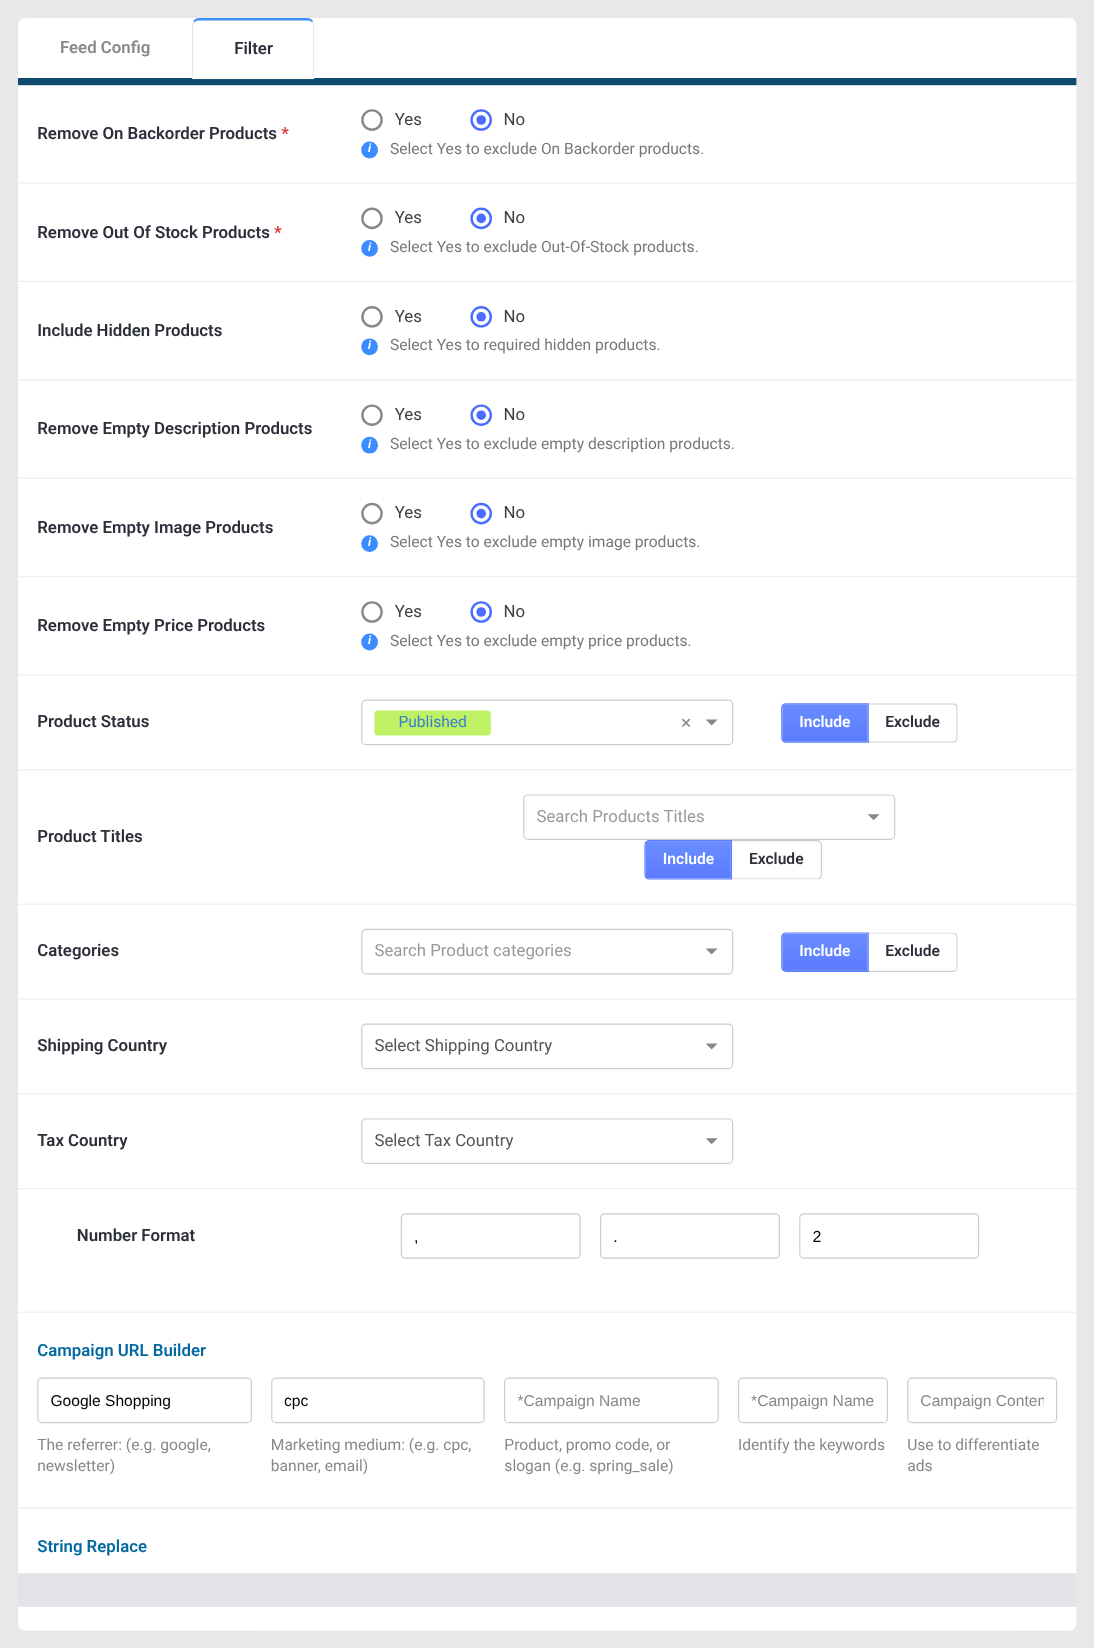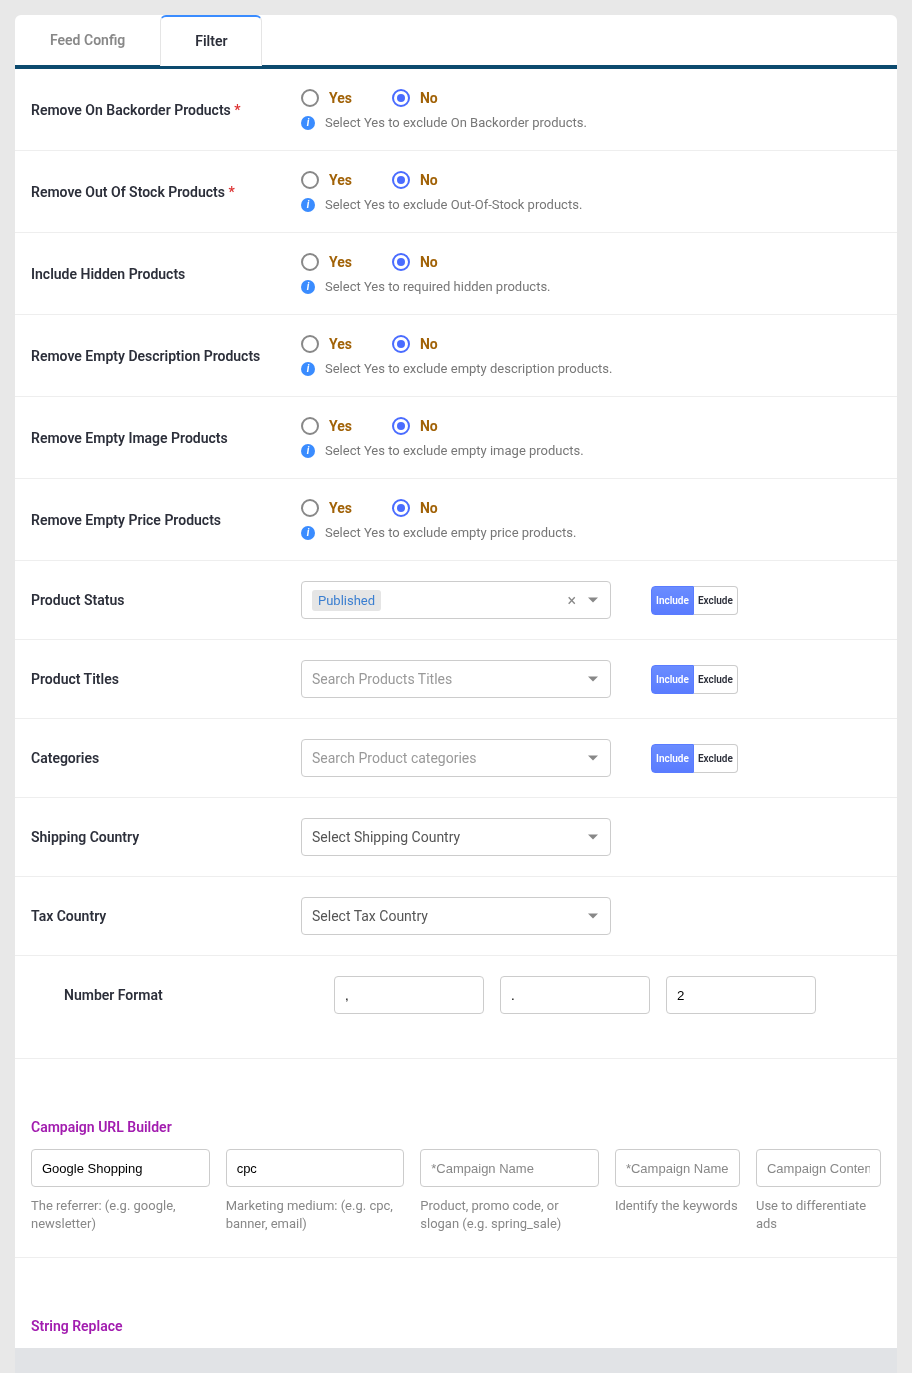--- a/index.html
+++ b/index.html
@@ -1,56 +1,56 @@
 <!DOCTYPE html>
 <html><head>
 <meta charset="utf-8">
 <style>
 * { box-sizing: border-box; margin: 0; padding: 0; }
 body { font-family: -apple-system, BlinkMacSystemFont, "Segoe UI", Roboto, sans-serif; background: #e8e8e8; font-size: 14px; color: #2c2f3a; }
 .page { padding: 15px; }
 .card { background: #fff; border-radius: 6px; padding: 0 0 20px 0; }
 
-.tabs { display: flex; border-bottom: 4px solid #0c4a6e; align-items: center; }
+.tabs { display: flex; border-bottom: 6px solid #0c4a6e; align-items: center; }
 .tab { padding: 16px 34px; color: #888; cursor: pointer; border: 1px solid transparent; border-radius: 6px 6px 0 0; font-weight: 600; }
 .tab.active { color: #2c2f3a; border: 1px solid #e5e5e5; border-top: 2px solid #3a8cff; border-bottom-color: #fff; margin-bottom: -1px; background: #fff; }
 
 .rows { padding: 0 0; }
 .row { display: flex; align-items: center; padding: 20px 16px; border-bottom: 1px solid #eee; }
 .row:last-child { border-bottom: none; margin-left: 33px; }
 .row-label { width: 270px; color: #2c2f3a; font-weight: 600; flex-shrink: 0; }
 .req { color: #d33; }
 .row-body { flex: 1; }
 
 .radios { display: flex; gap: 40px; align-items: center; margin-bottom: 8px; }
 .radio { display: inline-flex; align-items: center; gap: 10px; cursor: pointer; }
 .rcirc { width: 18px; height: 18px; border-radius: 50%; border: 2px solid #888; position: relative; flex-shrink:0; }
 .rcirc.on { border-color: #4a6cff; }
 .rcirc.on::after { content:""; position:absolute; inset: 3px; border-radius:50%; background:#4a6cff; }
-.rtext { color: #a16207; font-weight:700; }
+.rtext { color: #404040; font-weight:400; }
 .help { display: flex; align-items: center; gap: 10px; color: #777; font-size: 13px; }
 .infoicon { width:14px; height:14px; border-radius:50%; background:#3a8cff; color:#fff; font-size:10px; display:inline-flex; align-items:center; justify-content:center; font-weight:bold; font-style: italic; flex-shrink:0; }
 
 .selectbox { position: relative; width: 310px; height: 38px; border:1px solid #ccc; border-radius:4px; background:#fff; display:flex; align-items:center; padding:0 40px 0 10px; color:#555; }
 .selectbox.blank { color:#999; }
 .chev { position:absolute; right:12px; top:50%; transform:translateY(-50%); width:0; height:0; border-left:5px solid transparent; border-right:5px solid transparent; border-top:5px solid #888; pointer-events:none; }
-.tag { background:#e5e5e5; color:#3a7ed0; padding:3px 6px; border-radius:3px; font-size:13px; }
+.tag { background:#bef264; color:#3a7ed0; padding:3px 20px; border-radius:3px; font-size:13px; }
 .x { position:absolute; right:34px; top:50%; transform:translateY(-50%); color:#888; font-size:16px; cursor:pointer; }
 
 .segbtn { display:inline-flex; margin-left: 40px; }
-.segbtn span { padding: 8px 4px; border:1px solid #ccc; cursor:pointer; font-size:10px; font-weight:600; }
+.segbtn span { padding: 8px 14px; border:1px solid #ccc; cursor:pointer; font-size:13px; font-weight:600; }
 .segbtn span:first-child { border-radius:4px 0 0 4px; }
 .segbtn span:last-child { border-radius:0 4px 4px 0; border-left:none;text-align:right; }
 .segbtn span.on { background: linear-gradient(180deg,#6a8cff,#5a7cff); color:#fff; border-color:#5a7cff; }
 
 .row-triple { display:flex; gap:16px; }
 .row-triple input { width:150px; height:38px; border:1px solid #ccc; border-radius:4px; padding:0 10px; }
 
 .section { padding: 0 16px; margin-top: 24px; border-top: 1px solid #eee; padding-top: 24px; }
-.sec-title { font-weight:600; color:#a21caf; margin-bottom: 14px; margin-top: 36px; }
+.sec-title { font-weight:600; color:#0369a1; margin-bottom: 14px; }
 .url-grid { display:flex; gap:16px; }
 .url-col { flex:1; }
 .url-col input { width:100%; height:38px; border:1px solid #ccc; border-radius:4px; padding:0 10px; font-size:13px; }
 .url-col input::placeholder { color:#888; }
 .url-hint { font-size:13px; color:#888; margin-top:10px; line-height:1.4; }
 
 .note { padding: 0 16px; margin-top: 24px; color:#555; font-size:13px; border-top:1px solid #eee; padding-top:24px; line-height:1.5; }
 .note a { color:#4a6cff; text-decoration:none; }
 
 .tbl-head { display:flex; background:#e1e3e6; padding: 14px 16px; font-weight:700; color:#555; font-size:13px; }
@@ -200,21 +200,21 @@
           </div>
           <div class="segbtn">
             <span class="on">Include</span>
             <span>Exclude</span>
           </div>
         </div>
       </div>
 
       <div class="row">
         <div class="row-label">Product Titles</div>
-        <div class="row-body" style="display:flex; align-items:center;">
+        <div class="row-body" style="display:flex; align-items:center;flex-direction:column;">
           <div class="selectbox blank">
             <span>Search Products Titles</span>
             <span class="chev"></span>
           </div>
           <div class="segbtn">
             <span class="on">Include</span>
             <span>Exclude</span>
           </div>
         </div>
       </div>

